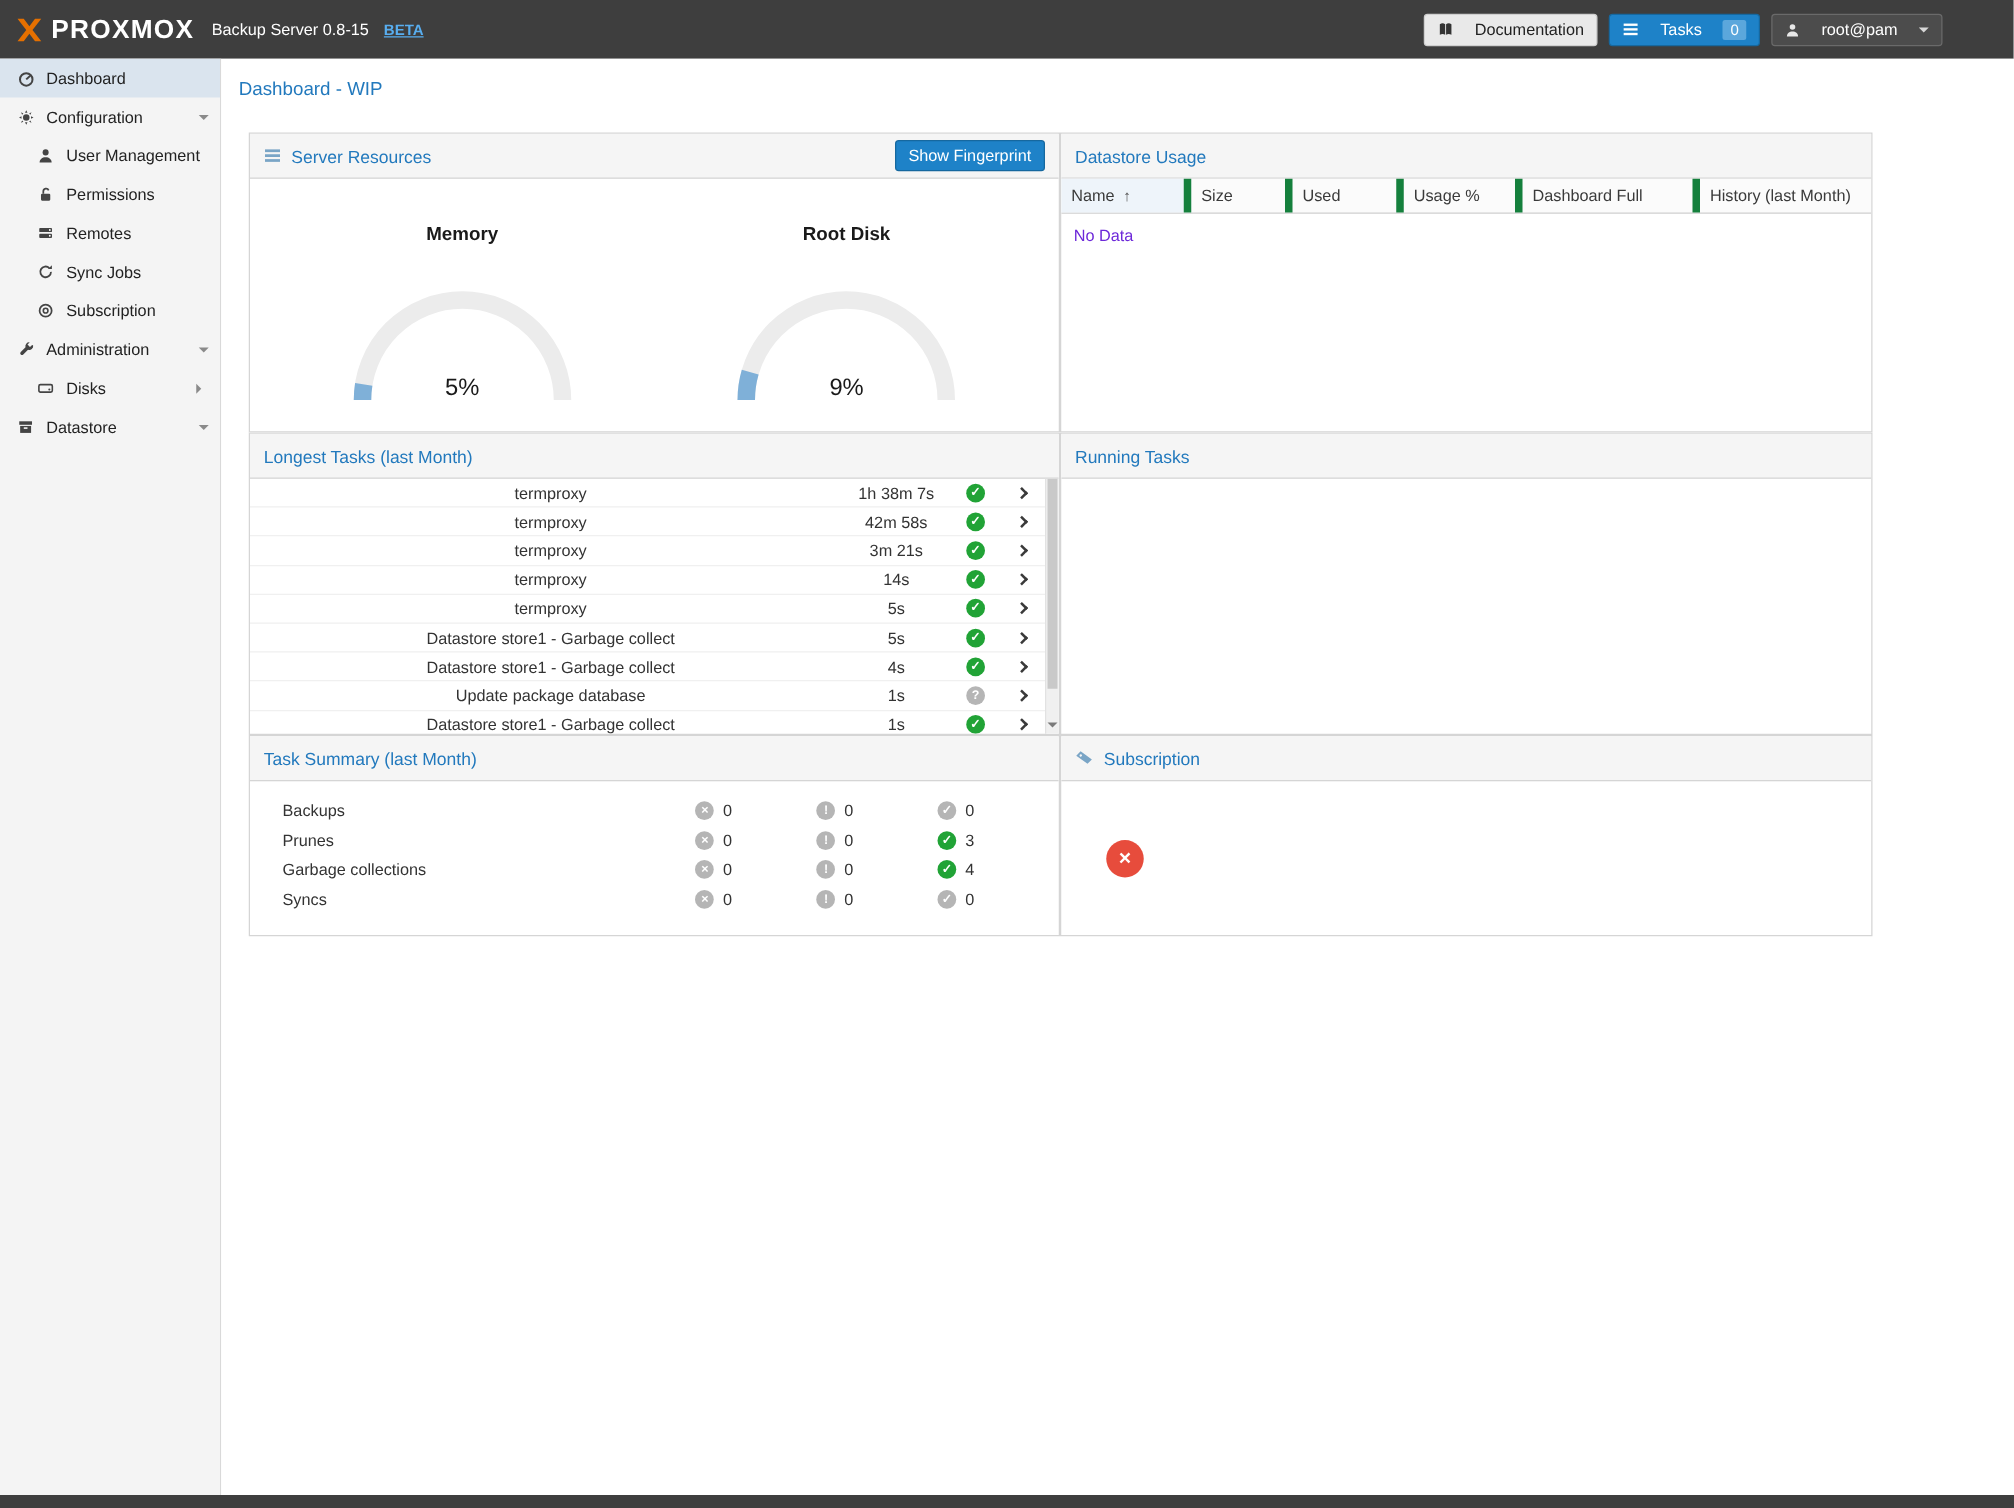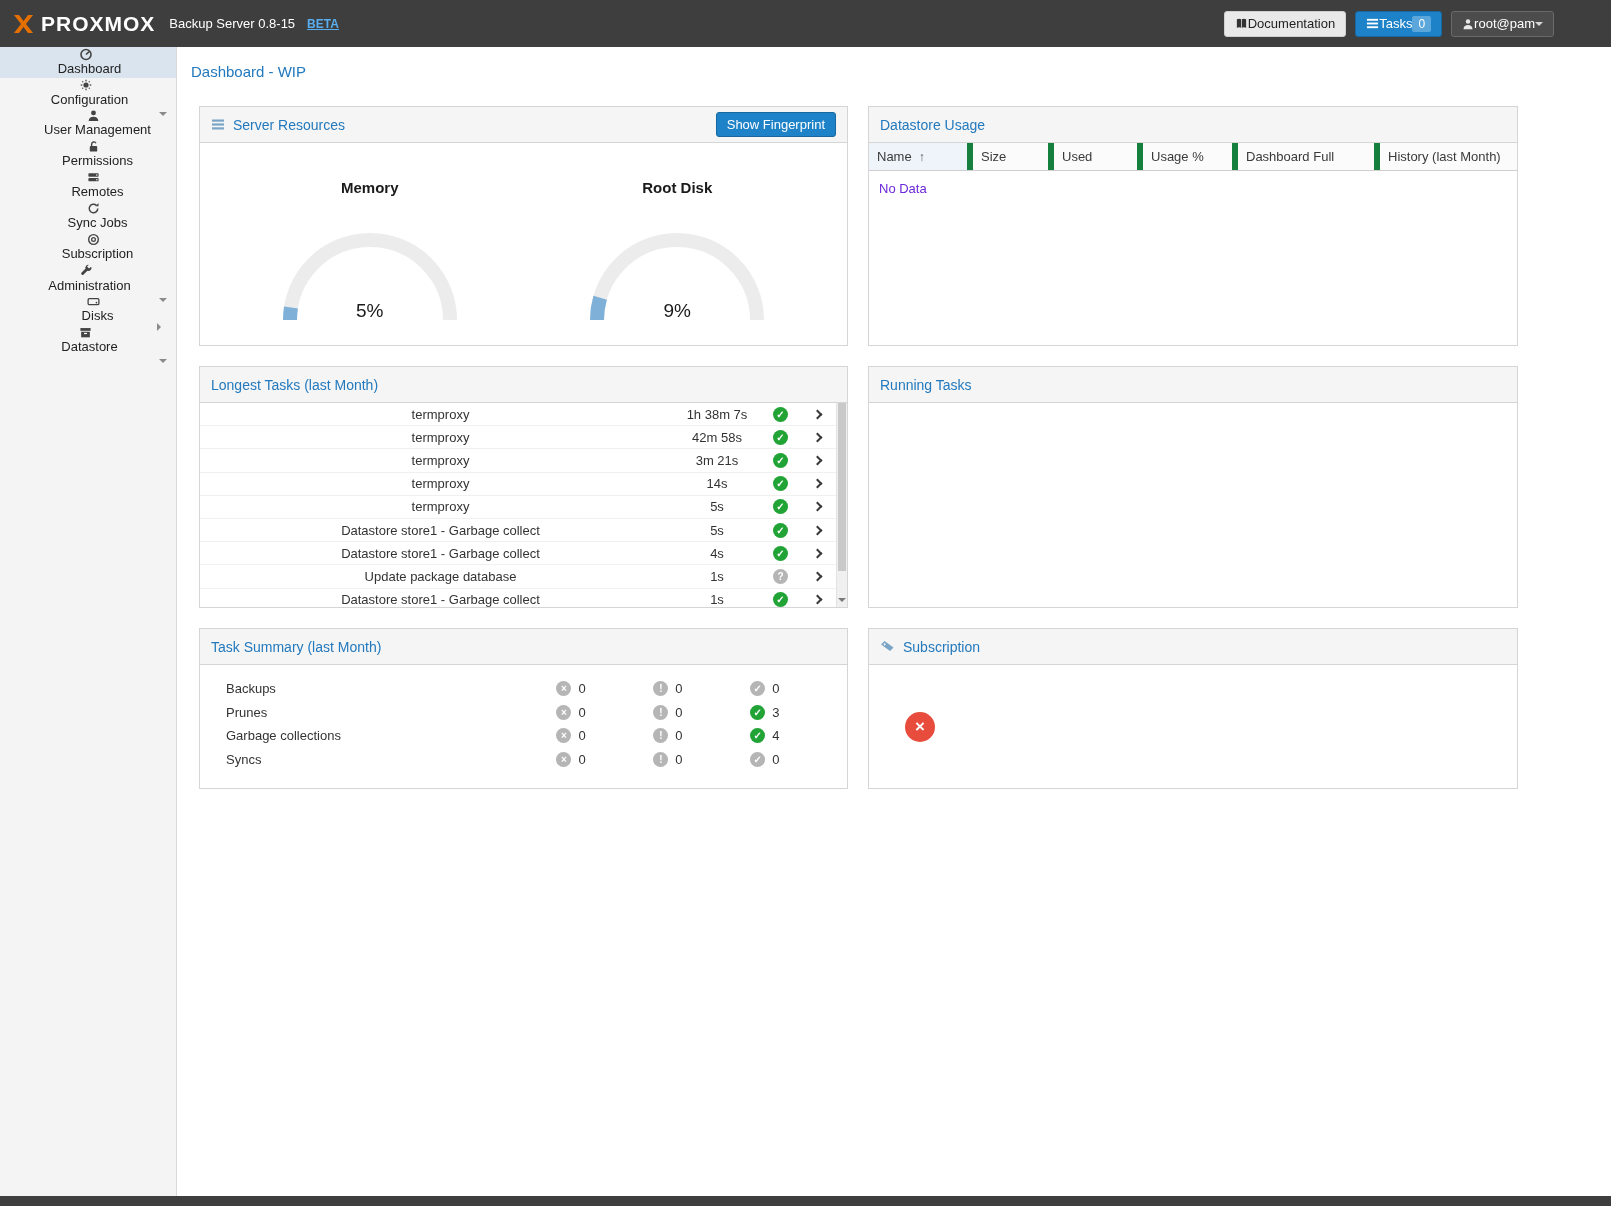--- a/index.html
+++ b/index.html
@@ -18,52 +18,52 @@
     display: flex; align-items: center;
     padding: 0 12px; gap: 10px;
   }
   .logo { display: flex; align-items: center; gap: 7px; margin-right: 4px; }
   .logo-word { color: #fff; font-weight: bold; font-size: 21px; letter-spacing: 1px; }
   .product { color: #fff; font-size: 13px; }
   .beta { color: #58aef0; font-weight: bold; font-size: 12px; text-decoration: underline; margin-left: 2px; cursor: pointer; }
   .topbar-right { margin-left: auto; display: flex; gap: 9px; align-items: center; padding-right: 45px; }
   .tb-btn {
     height: 26px; border-radius: 3px; padding: 0 10px;
-    display: flex; align-items: center; gap: 0;
+    display: flex; align-items: center; gap: 17px;
     font-size: 13px; cursor: pointer; border: 1px solid transparent; text-align: center;
   }
   .btn-doc { background: #e9e9e9; border-color: #cfcfcf; color: #222; }
   .btn-tasks { background: #1e82c8; border-color: #16689f; color: #fff; }
   .badge { background: #5ba7dc; border-radius: 2px; padding: 1px 6px; font-size: 12px; }
   .btn-user { background: #4c4c4c; border-color: #6a6a6a; color: #fff; }
   .caret-down-w { width: 0; height: 0; border: 4px solid transparent; border-top-color: #d7d7d7; margin-top: 4px; }
 
   
   .shell { display: flex; min-height: calc(100vh - 57px); }
   .sidebar {
     width: 177px; background: #f4f4f4;
     border-right: 1px solid #d9d9d9; flex-shrink: 0;
   }
   .side-item {
     height: 31px; display: flex; align-items: center;
-    padding: 0 9px 0 12px; cursor: pointer; color: #222; flex-direction: column;
+    padding: 0 9px 0 12px; cursor: pointer; color: #222;
   }
   .side-item.child { padding-left: 28px; }
   .side-item.selected { background: #dae4ee; }
   .sicon { width: 17px; margin-right: 8px; display: flex; justify-content: center; align-items: center; }
   .caret { margin-left: auto; width: 0; height: 0; border: 4px solid transparent; }
   .caret.down { border-top-color: #8a8a8a; margin-top: 5px; }
   .caret.right { border-left-color: #8a8a8a; margin-left: auto; margin-right: 2px; }
 
   
   .main { flex: 1; background: #fff; }
   .page-title { color: #2279bd; font-size: 15px; padding: 16px 0 0 14px; }
   .grid {
     display: grid; grid-template-columns: 649px 650px;
-    gap: 20px; margin: 26px 0 20px 22px;
+    margin: 26px 0 20px 22px;
   }
   .panel { border: 1px solid #d5d5d5; background: #fff; overflow: hidden; }
   .h240 { height: 240px; } .h242 { height: 242px; } .h161 { height: 161px; }
   .panel-h {
     height: 36px; background: #f5f5f5; border-bottom: 1px solid #d5d5d5;
     display: flex; align-items: center; padding: 0 11px; gap: 8px; flex-shrink: 0;
   }
   .panel-title { color: #2279bd; font-size: 14px; }
   .btn-fingerprint {
     margin-left: auto; background: #1e82c8; border: 1px solid #16689f;

